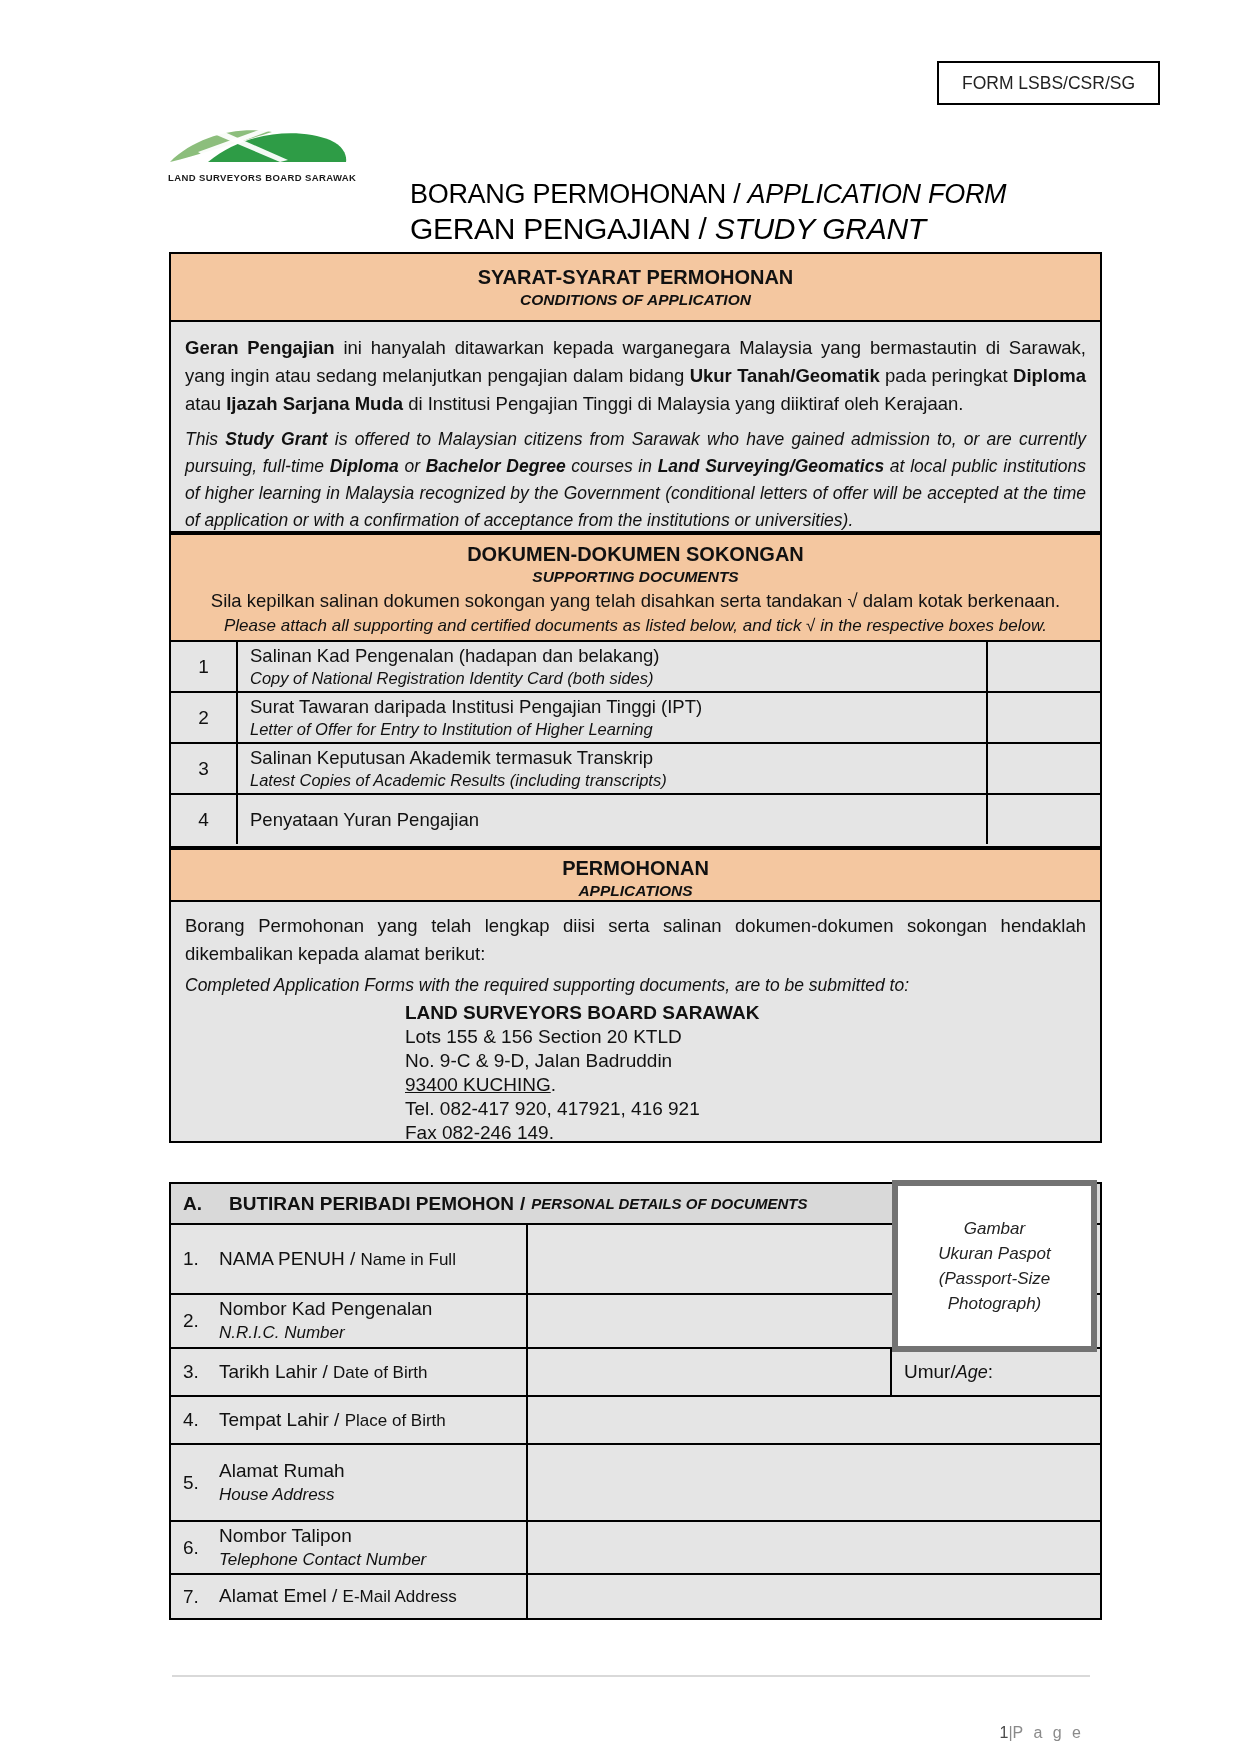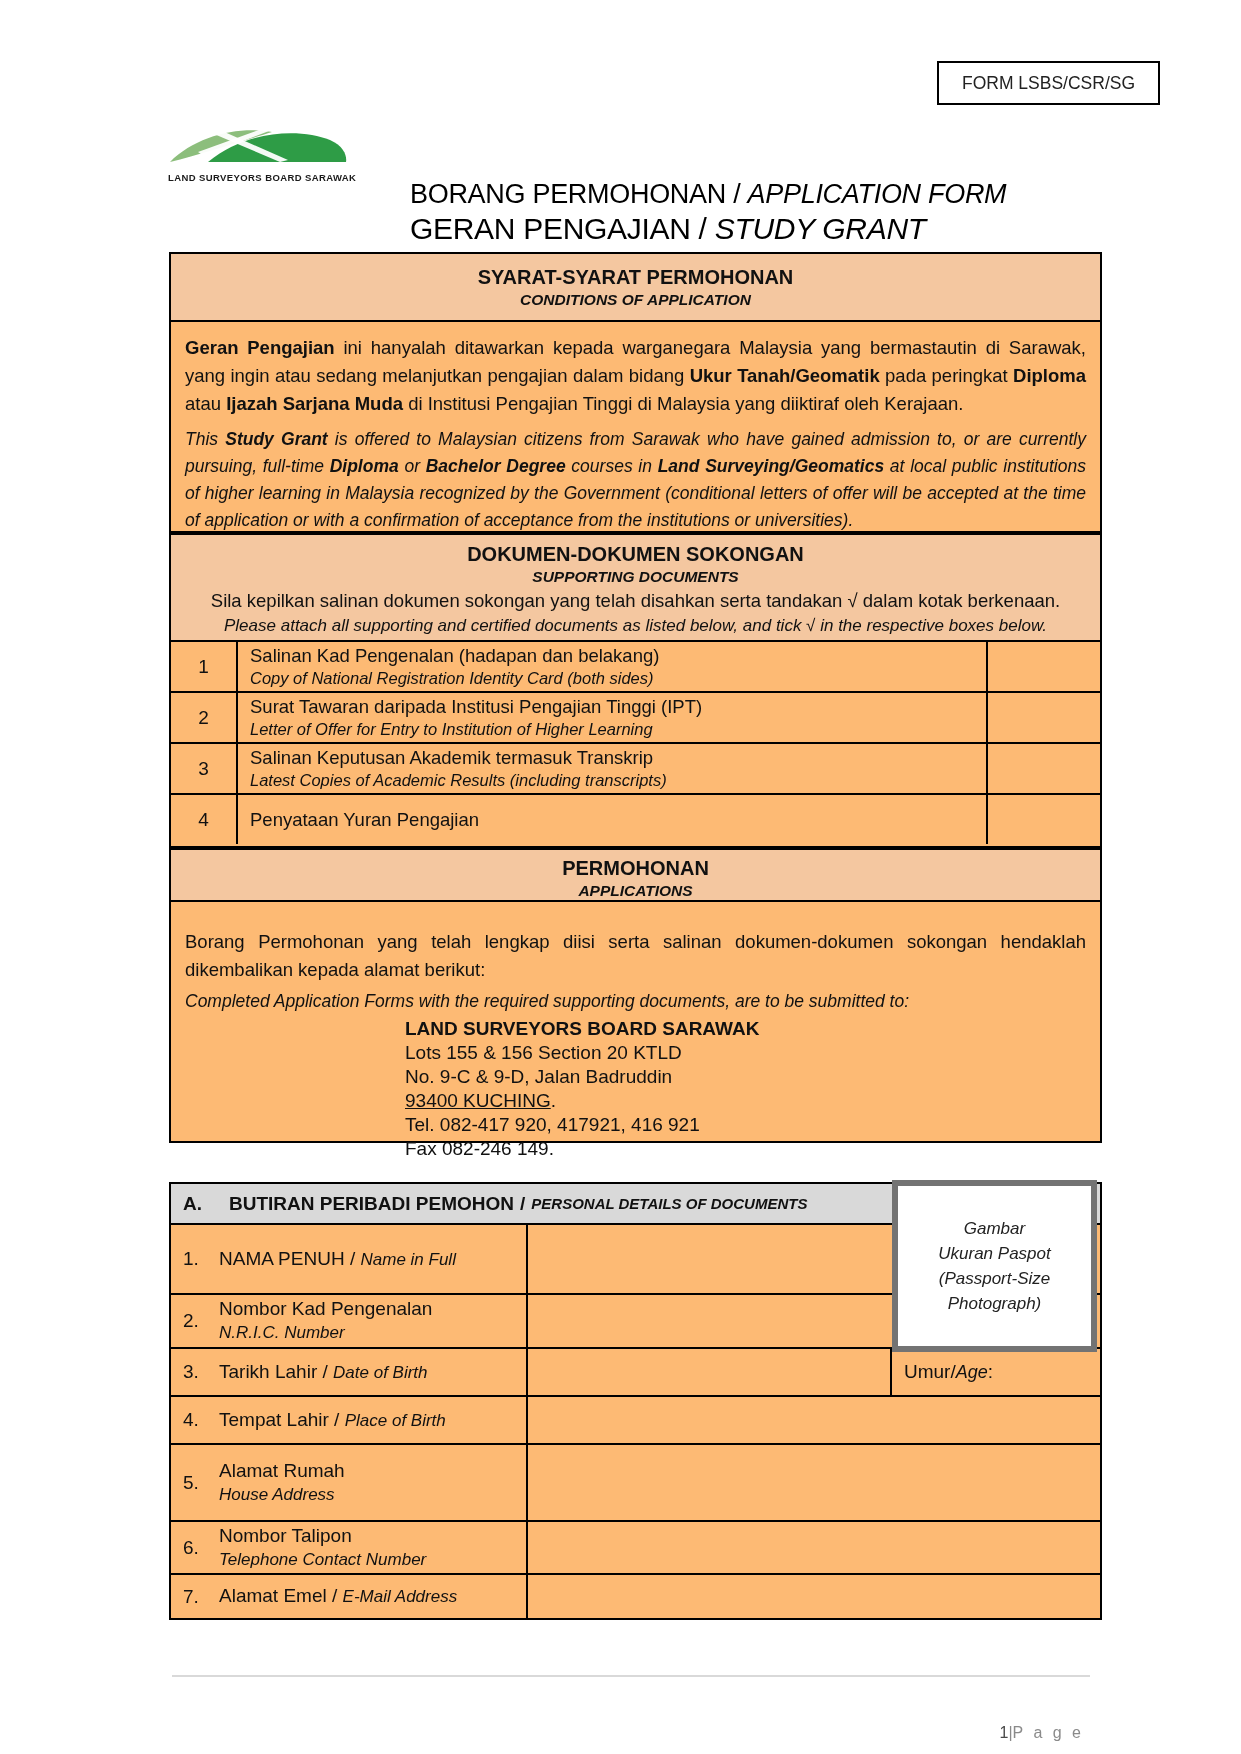--- a/index.html
+++ b/index.html
@@ -35,21 +35,21 @@
 
   
   .titles { position: absolute; left: 410px; top: 148px; font-weight: 400; color: #000; margin-top: 30px; }
   .title-line1 { font-size: 27px; line-height: 33px; letter-spacing: -0.3px; }
   .title-line2 { font-size: 30px; line-height: 36px; letter-spacing: -0.3px; }
   .titles i { font-style: italic; }
 
   
   .tbl {
     position: absolute; left: 169px; width: 933px;
-    border: 2px solid #000; background: #fdba74;
+    border: 2px solid #000; background: #e5e5e5;
   }
   .salmon { background: #F4C7A0; }
   .thead { border-bottom: 2px solid #000; text-align: center; }
   .h-my { font-size: 20px; font-weight: 700; line-height: 26px; }
   .h-en { font-size: 15.5px; font-weight: 700; font-style: italic; line-height: 20px; }
 
   
   .conditions { top: 252px; height: 281px; }
   .conditions .thead { height: 68px; padding-top: 10px; }
   .cond-body { padding: 12px 14px 0 14px; overflow: hidden; }
@@ -71,21 +71,21 @@
     font-size: 19px;
   }
   .stext { flex: 1; padding: 2px 12px; display: flex; flex-direction: column; justify-content: center; }
   .stext .my { font-size: 18.5px; line-height: 24px; }
   .stext .en { font-size: 16.5px; font-style: italic; line-height: 21px; }
   .scheck { width: 114px; border-left: 2px solid #000; }
 
   
   .application { top: 848px; height: 295px; }
   .application .thead { height: 52px; padding-top: 5px; }
-  .app-body { padding: 26px 14px 0 14px; overflow: hidden; }
+  .app-body { padding: 10px 14px 0 14px; overflow: hidden; }
   .app-body .p-my { margin-bottom: 4px; }
   .app-body .p-en { margin-bottom: 2px; }
   .addr { margin-left: 220px; font-size: 19px; line-height: 24px; color: #111; }
   .addr-name { font-weight: 700; }
   .addr-city { text-decoration: underline; }
 
   
   .section-a { top: 1182px; height: 438px; }
   .sa-header {
     height: 41px; background: #D9D9D9; border-bottom: 2px solid #000;
@@ -96,21 +96,21 @@
   .sa-title-sep { font-size: 19px; font-weight: 700; padding: 0 6px; }
   .sa-title-en { font-size: 15px; font-weight: 700; font-style: italic; }
   .sa-row { display: flex; border-bottom: 2px solid #000; }
   .sa-row.last { border-bottom: none; }
   .sa-label {
     width: 357px; border-right: 2px solid #000;
     display: flex; align-items: center; padding-left: 12px;
   }
   .fnum { width: 36px; font-size: 19px; align-self: center; }
   .ftext { flex: 1; font-size: 19px; line-height: 24px; padding-right: 6px; }
-  .ftext .en-inline { font-style: italic; font-size: 17px; margin-top: 28px; }
+  .ftext .en-inline { font-size: 17px; margin-top: 28px; }
   .ftext .en-stack { display: block; font-style: italic; font-size: 17px; line-height: 24px; }
   .sa-value { flex: 1; }
   .sa-value-r3 { width: 364px; flex: none; border-right: 2px solid #000; }
   .sa-age { flex: 1; display: flex; align-items: center; padding-left: 12px; font-size: 19px; }
   .sa-age i { font-style: italic; font-size: 18px; }
   .r1 { height: 70px; } .r2 { height: 54px; } .r3 { height: 48px; }
   .r4 { height: 48px; } .r5 { height: 77px; } .r6 { height: 53px; } .r7 { height: 43px; }
 
   
   .photo-box {

